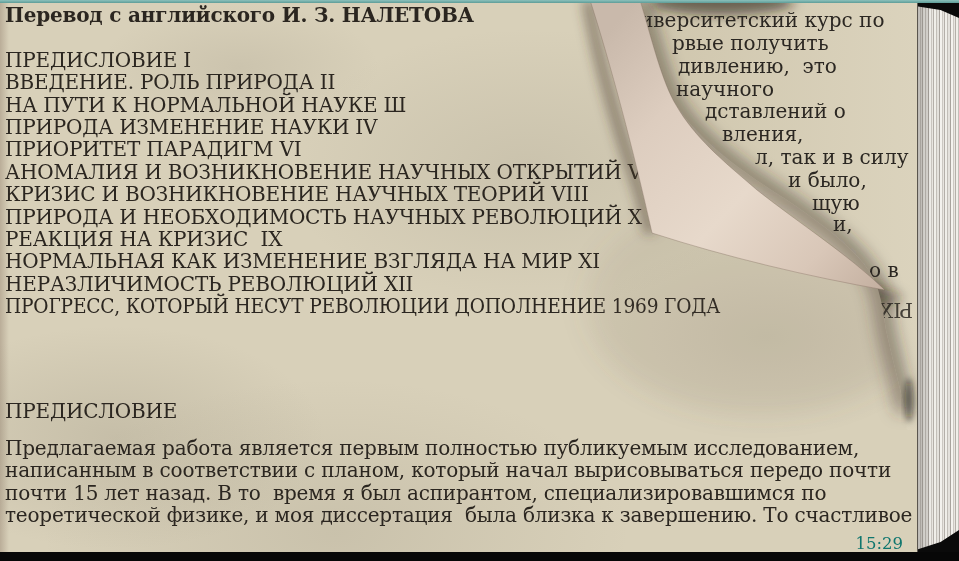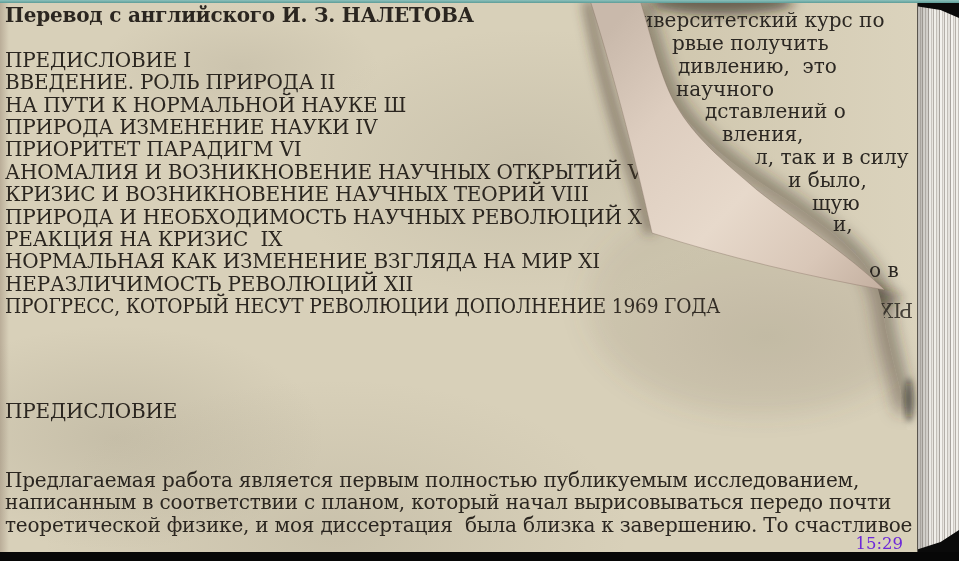--- a/index.html
+++ b/index.html
@@ -15,24 +15,24 @@
       radial-gradient(ellipse 200px 90px at 25% 12%, rgba(128,120,104,.14), transparent 70%),
       linear-gradient(90deg, rgba(96,70,55,.25), rgba(96,70,55,0) 9px),
       #d8d0b9;}
   
   .tblock{position:absolute;left:5px;color:#2b2620;}
   .line{height:22.4px;font-size:20px;line-height:22.4px;white-space:pre;letter-spacing:-0.2px;}
   .condensed{transform:scaleX(.93);transform-origin:0 50%;}
   #translator-block{top:4px;font-weight:bold;}
   #toc-block{top:48.8px;}
   #heading-block{top:400px;}
-  #para-block{top:437px;margin-top:32px;}
+  #para-block{top:437px;}
   
   .status-bar{position:absolute;left:4px;right:46px;top:535px;height:17px;
-    font-size:16.5px;line-height:17px;color:#6d28d9;white-space:pre;}
+    font-size:16.5px;line-height:17px;color:#0f766e;white-space:pre;}
   .clock{position:absolute;right:10px;top:0;}
   
   .curl{position:absolute;inset:0;pointer-events:none;}
   .frag{font-family:"DejaVu Serif", serif;font-size:20px;fill:#2b2722;white-space:pre;}
   
   .page-stack{position:absolute;top:0;right:0;width:41px;bottom:9px;
     border-left:1px solid #5a554e;
     background:
       linear-gradient(90deg, rgba(60,55,50,.30), rgba(60,55,50,0) 35%),
       repeating-linear-gradient(90deg,
@@ -69,20 +69,21 @@
         <div class="line">НОРМАЛЬНАЯ КАК ИЗМЕНЕНИЕ ВЗГЛЯДА НА МИР XI</div>
         <div class="line">НЕРАЗЛИЧИМОСТЬ РЕВОЛЮЦИЙ XII</div>
         <div class="line condensed">ПРОГРЕСС, КОТОРЫЙ НЕСУТ РЕВОЛЮЦИИ ДОПОЛНЕНИЕ 1969 ГОДА</div>
       </div>
     <div class="tblock" id="heading-block">
       <div class="line">ПРЕДИСЛОВИЕ</div>
     </div>
     <div class="tblock" id="para-block">
         <div class="line">Предлагаемая работа является первым полностью публикуемым исследованием,</div>
         <div class="line">написанным в соответствии с планом, который начал вырисовываться передо почти</div>
+        <div class="line">почти 15 лет назад. В то  время я был аспирантом, специализировавшимся по</div>
         <div class="line">теоретической физике, и моя диссертация  была близка к завершению. То счастливое</div>
       </div>
   </div>
 
   <svg class="curl" viewBox="0 0 959 561" xmlns="http://www.w3.org/2000/svg">
     <defs>
       <filter id="b3" x="-50%" y="-50%" width="200%" height="200%">
           <feGaussianBlur stdDeviation="3"></feGaussianBlur>
         </filter>
       <filter id="b6" x="-50%" y="-50%" width="200%" height="200%">

